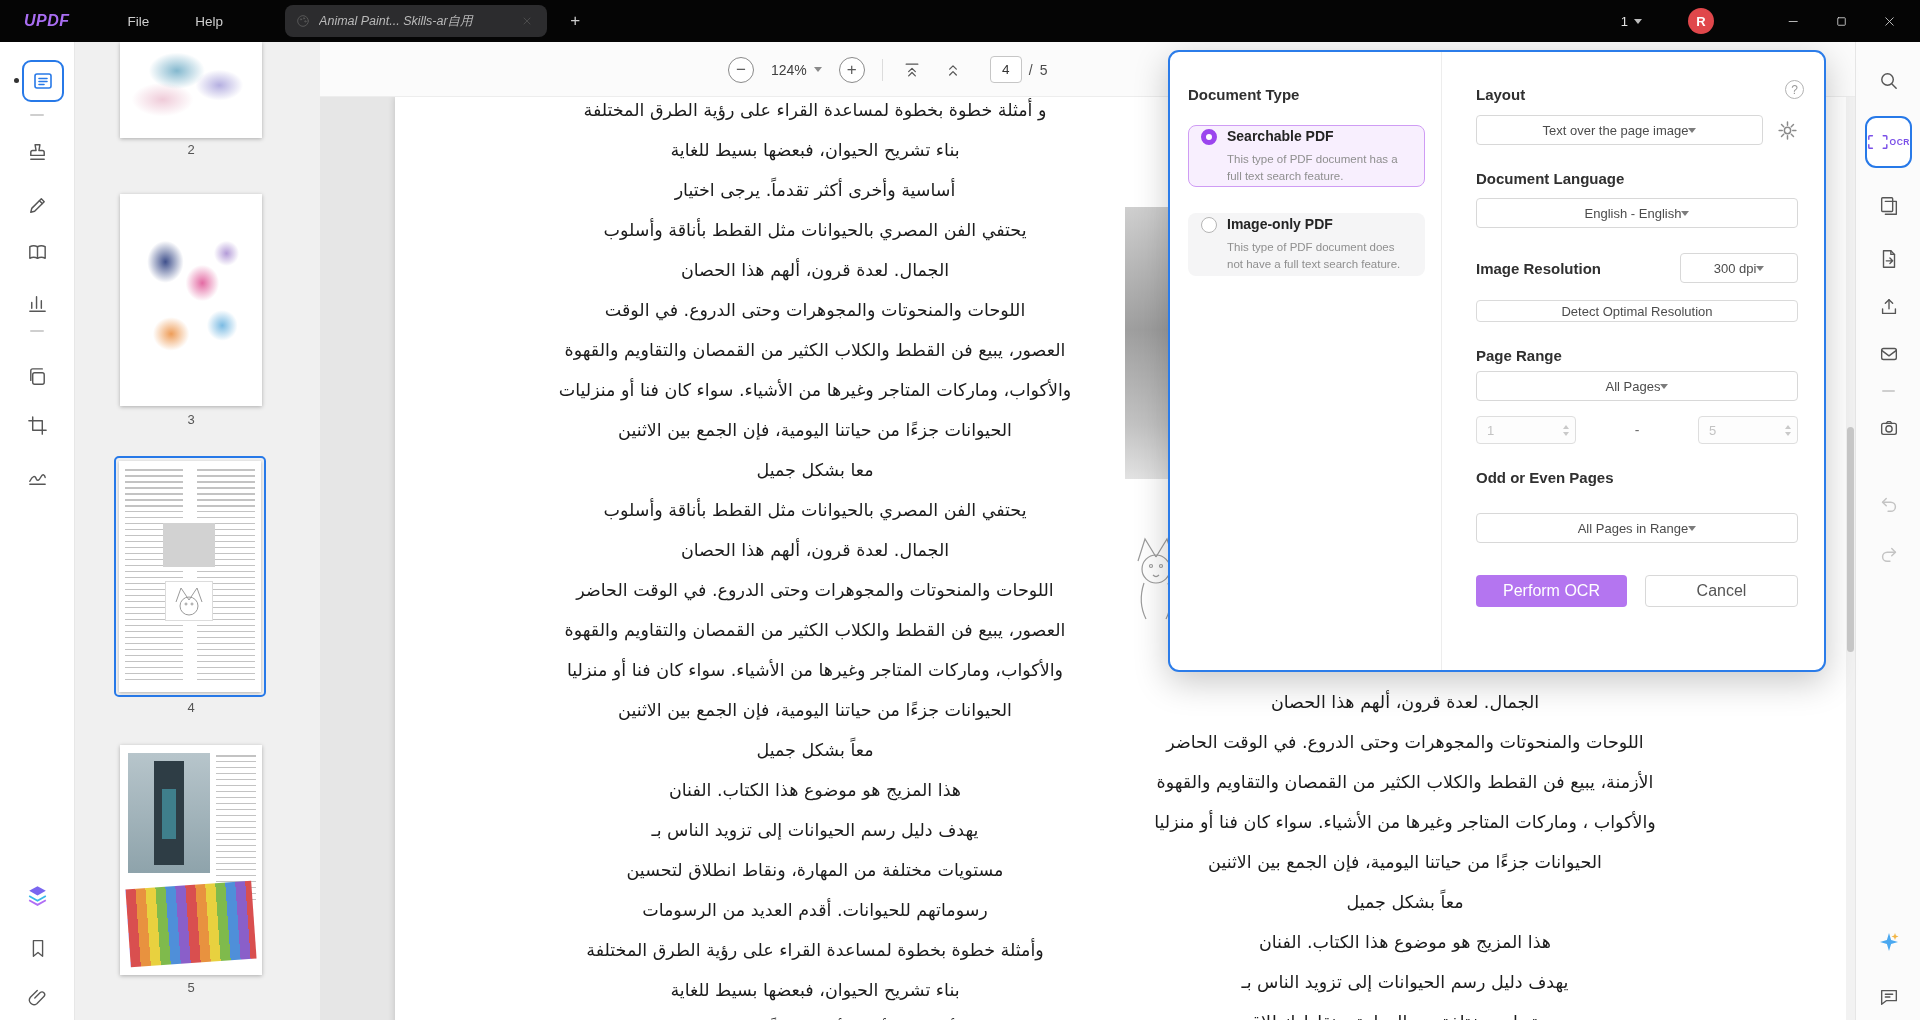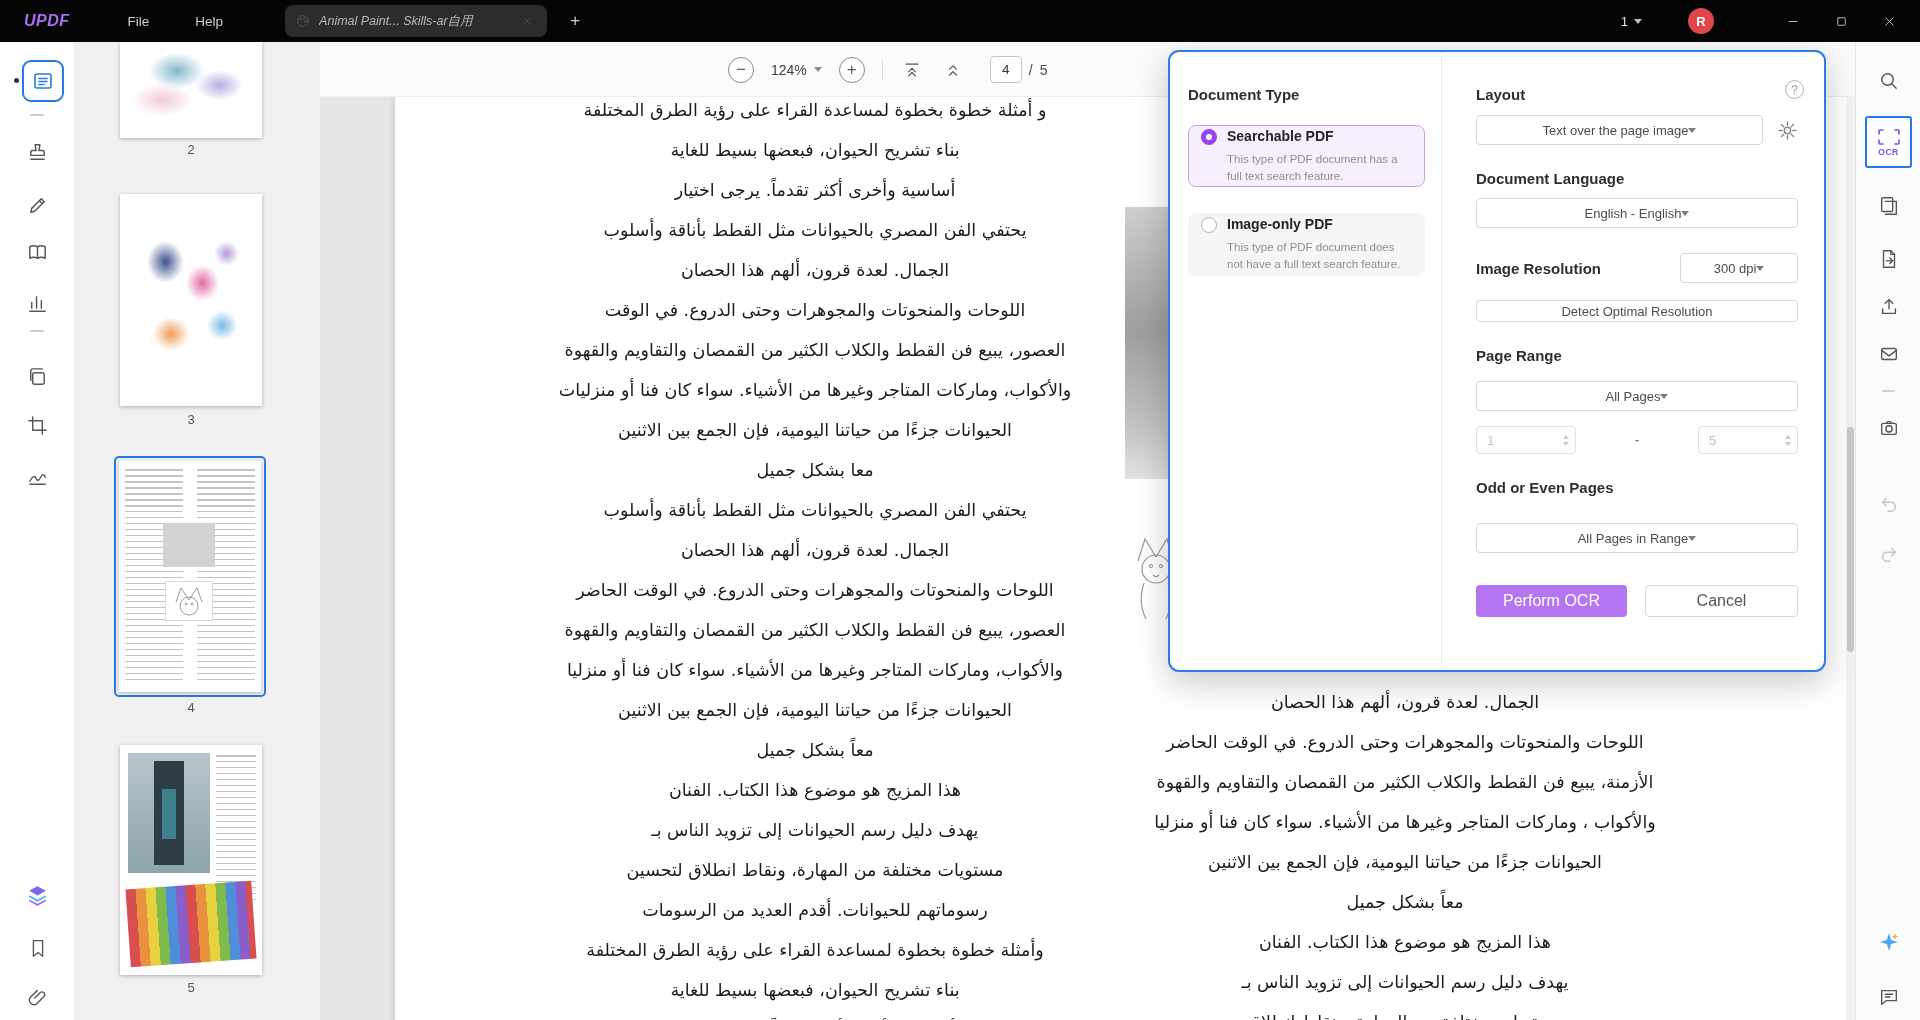--- a/index.html
+++ b/index.html
@@ -64,22 +64,22 @@
   .left-col{left:75px;top:-7px;width:690px}
   .right-col{left:730px;top:585px;width:560px}
   .doc-photo{position:absolute;left:730px;top:110px;width:56px;height:272px;
              background:linear-gradient(180deg,#cfcfcf,#9e9e9e 45%,#c2c2c2 80%,#e2e2e2)}
   .doc-sketch{position:absolute;left:731px;top:436px}
   .main-scroll{position:absolute;right:0;top:0;bottom:0;width:9px;background:#f2f2f2}
   .main-scroll .sthumb{position:absolute;left:1px;right:1px;top:330px;height:225px;background:#c9c9c9;border-radius:4px}
 
   .right-sidebar{width:65px;background:#fbfbfb;border-left:1px solid #e6e6e6;position:relative;flex:none}
   .rs-item{position:absolute;left:19px;width:27px;height:27px;display:flex;align-items:center;justify-content:center}
-  .rs-ocr{position:absolute;left:9px;top:74px;width:47px;height:52px;border:2px solid #2779e8;border-radius:3px;background:#fff;
-          display:flex;flex-direction:column;align-items:center;justify-content:center;gap:1px}
+  .rs-ocr{position:absolute;left:9px;top:74px;width:47px;height:52px;border:2px solid #2779e8;border-radius:11px;background:#fff;
+          display:flex;flex-direction:row;align-items:center;justify-content:center;gap:1px}
   .rs-ocr-label{font-size:8.5px;font-weight:bold;color:#7a4fe8;letter-spacing:.5px}
   .rs-div{position:absolute;left:26px;width:13px;height:2px;background:#cfcfcf;border-radius:2px}
 
   
   .ocr-dialog{position:absolute;left:1168px;top:50px;width:658px;height:622px;background:#fff;z-index:50;
               border:2.5px solid #2b7ce9;border-radius:11px;box-shadow:0 10px 34px rgba(0,0,0,.22);display:flex;overflow:hidden}
   .dlg-left{width:272px;flex:none;border-right:1px solid #ededed;padding:34px 16px 0 18px}
   .dlg-right{flex:1;padding:34px 26px 0 34px;position:relative}
   .dlg-h{font-size:15px;font-weight:bold;color:#303030}
   .opt-card{border-radius:8px;padding:2px 12px;display:flex;gap:10px;margin-top:22px}
@@ -541,21 +541,21 @@
     <div class="row lab-mt" style="justify-content:space-between">
       <div class="dlg-h">Image Resolution</div>
       <div class="select" style="width:118px">
         <span>300 dpi</span>
         <span class="dd-arrow"></span>
       </div>
     </div>
     <div class="detect-btn">Detect Optimal Resolution</div>
 
     <div class="dlg-h lab-mt">Page Range</div>
-    <div class="select" style="margin-top:17px">
+    <div class="select" style="margin-top:7px">
       <span>All Pages</span>
       <span class="dd-arrow"></span>
     </div>
     <div class="range-row">
       <div class="num-input">
         <span>1</span>
         <span class="spin">
             <i class="up"></i>
             <i class="dn"></i>
           </span>

